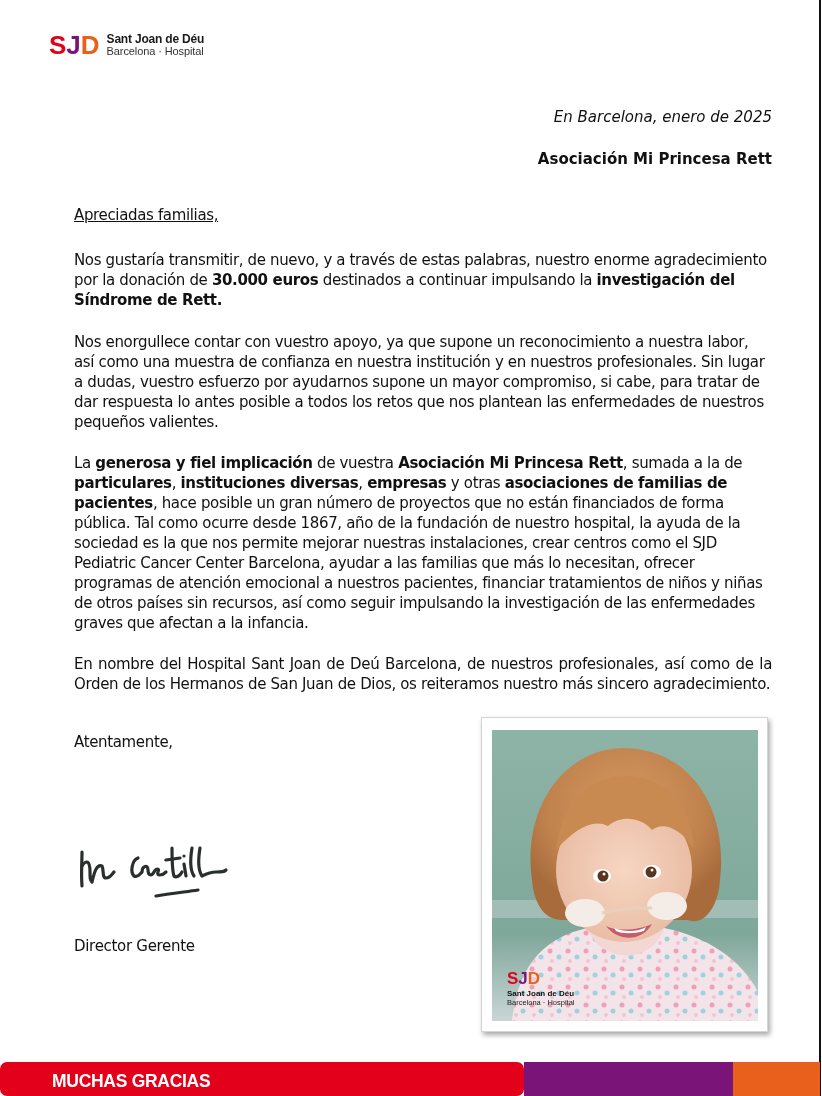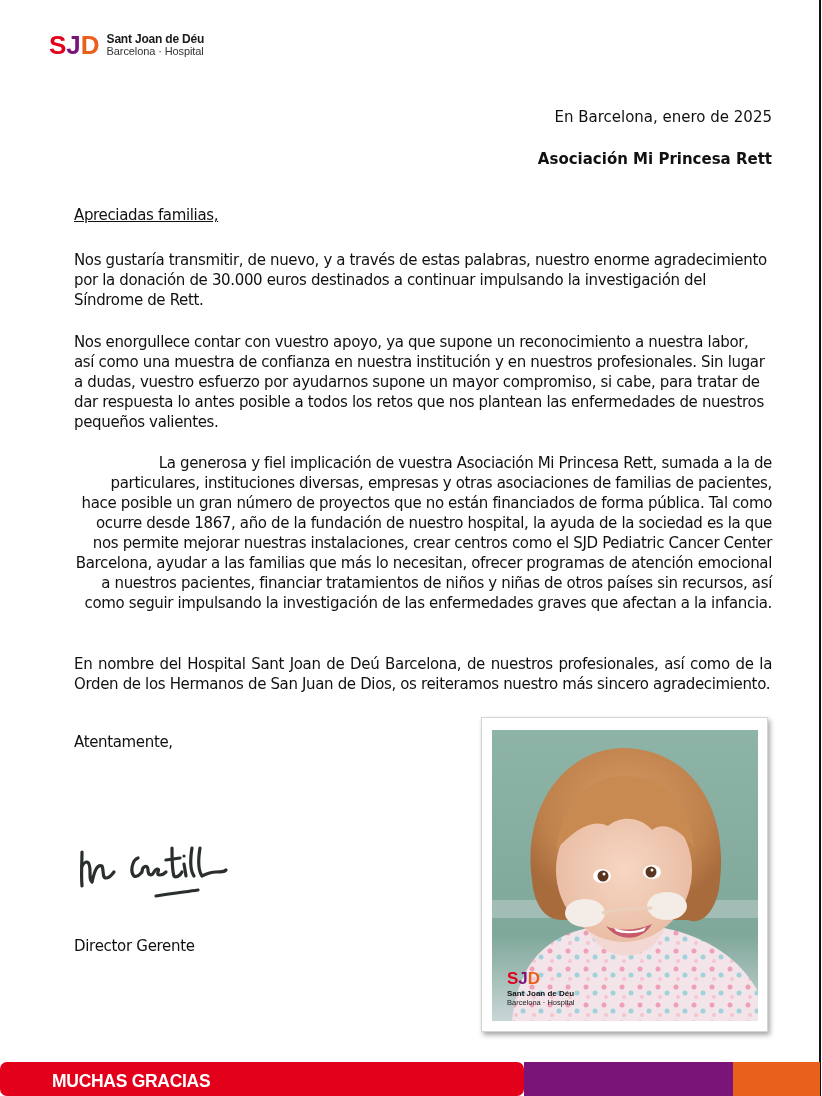--- a/index.html
+++ b/index.html
@@ -11,33 +11,33 @@
 
     
     .logo { position: absolute; left: 49px; top: 32px; display: flex; align-items: center; }
     .logo-mark { font-family: "Liberation Sans", sans-serif; font-weight: 700; font-size: 26px; letter-spacing: 0px; line-height: 26px; }
     .logo-mark span { display: inline-block; }
     .logo-text { margin-left: 7px; font-family: "Liberation Sans", sans-serif; line-height: 12px; }
     .logo-text .l1 { font-size: 12px; font-weight: 700; color: #1a1a1a; display: block; letter-spacing: -0.2px; }
     .logo-text .l2 { font-size: 11px; color: #333; display: block; letter-spacing: -0.1px; }
 
     
-    .date { position: absolute; right: 50px; top: 108px; font-size: 15px; text-align: right; }
+    .date { position: absolute; right: 50px; top: 108px; font-size: 15px; text-align: right; font-style: italic; }
     .recipient { position: absolute; right: 50px; top: 150px; font-size: 15px; font-weight: 700; text-align: right; }
 
     
     .letter-body { position: absolute; left: 74px; width: 698px; font-size: 15px; line-height: 20px; letter-spacing: -0.35px; }
     .letter-body p { margin: 0; }
     .greeting { top: 205px; text-decoration: underline; }
     .p1 { top: 250px; }
     .p2 { top: 332px; }
-    .p3 { top: 453px; text-align: right; }
+    .p3 { top: 453px; }
     .p4 { top: 654px; text-align: justify; }
     .closing { position: absolute; left: 74px; top: 733px; font-size: 15px; letter-spacing: -0.35px; }
-    b { font-weight: 400; }
+    b { font-weight: 700; }
 
     
     .signature { position: absolute; left: 76px; top: 838px; }
 
     .signer { position: absolute; left: 74px; top: 936px; font-size: 15px; line-height: 20px; letter-spacing: -0.3px; }
     .signer div { white-space: nowrap; }
 
     
     .photo-frame {
       position: absolute; left: 481px; top: 717px; width: 287px; height: 315px;

